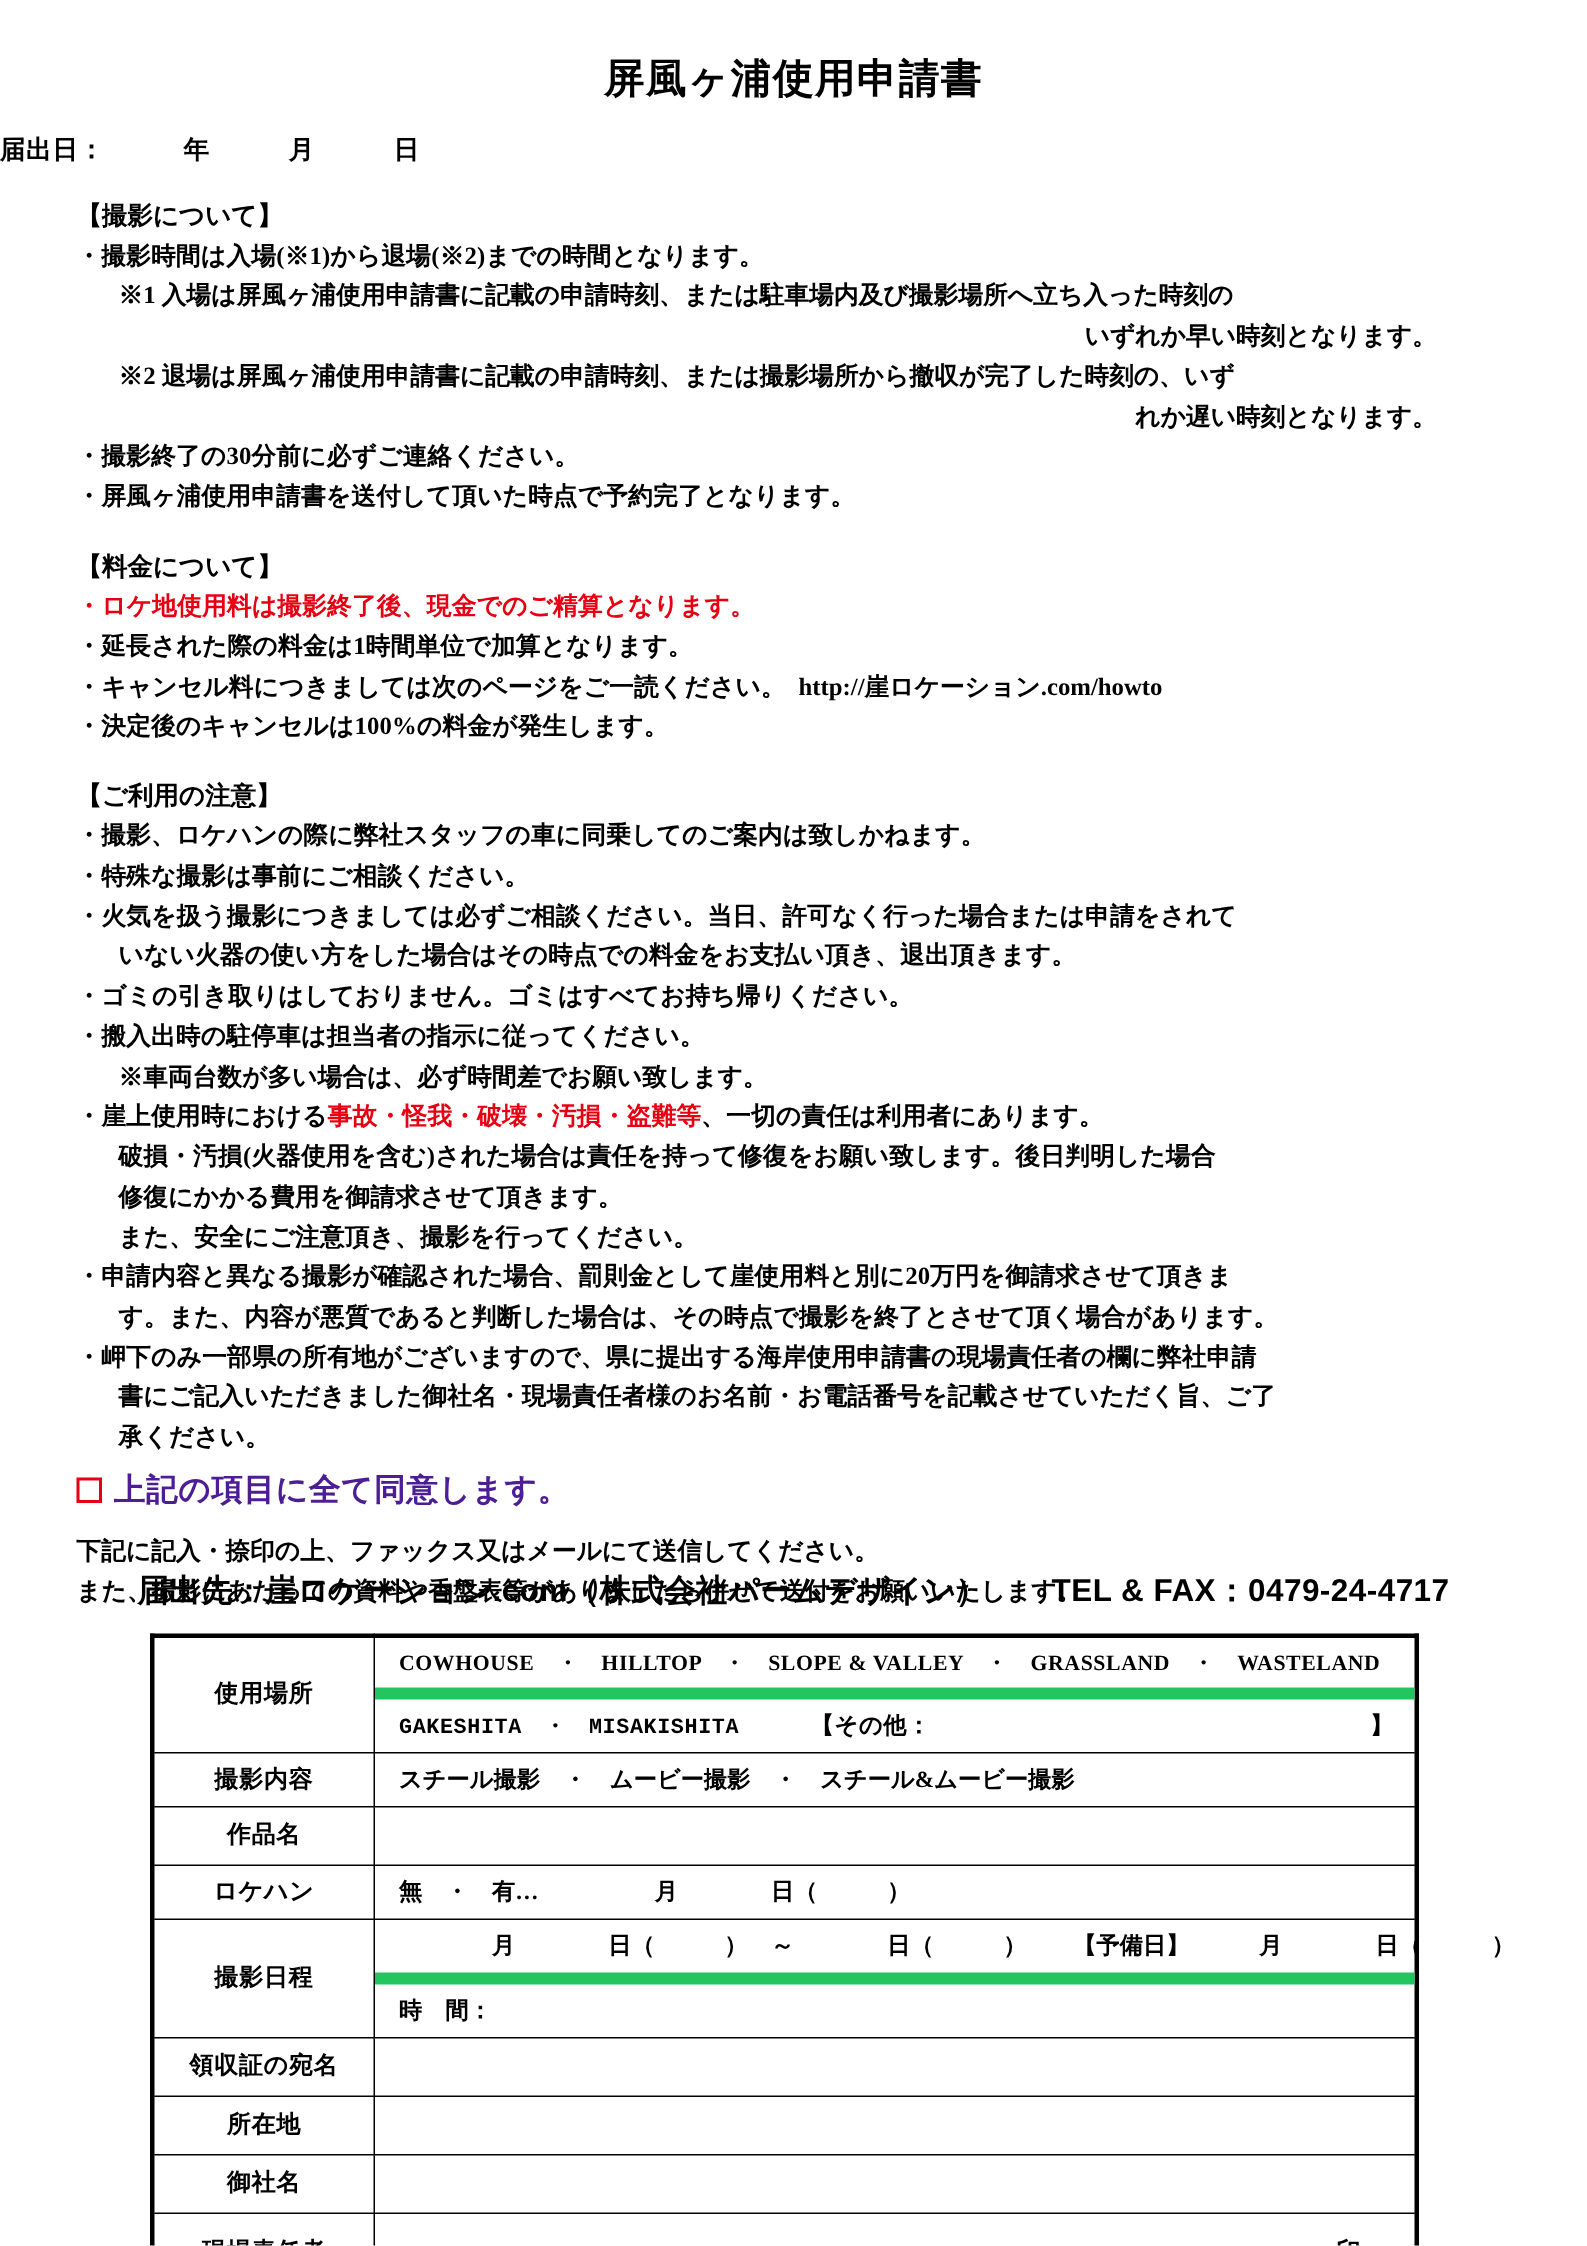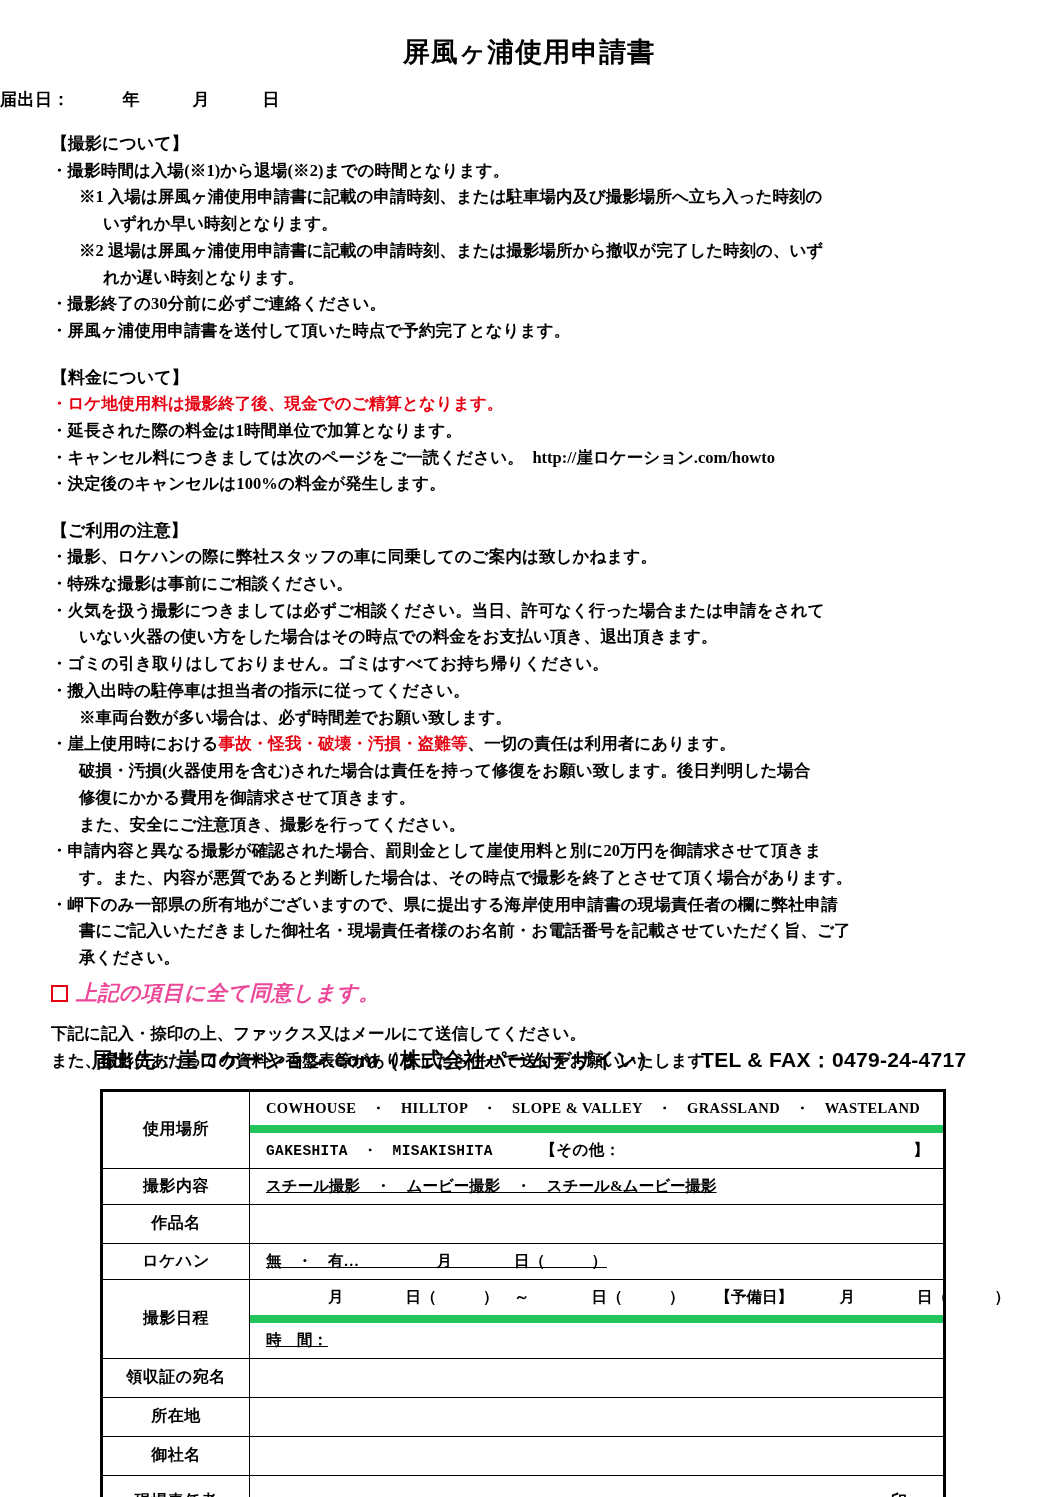--- a/index.html
+++ b/index.html
@@ -76,40 +76,40 @@
     font-size: 16.5px;
     line-height: 1.62;
     margin: 0;
     font-weight: bold;
     padding-left: 28px;
     text-indent: 0;
   }
   .note .cont2 {
     display: block;
     padding-left: 24px;
+    text-align: right;
   }
   .red { color: #e60012; }
   .url {
     font-family: "Liberation Serif", "DejaVu Serif", serif;
     letter-spacing: 0px;
   }
 
   
   .agree-line {
     font-size: 21px;
     font-weight: bold;
-    color: #ec4899;
+    color: #4c1d95;
     margin: 0;
     padding-top: 6px;
     line-height: 1.5;
     letter-spacing: 0.5px;
     display: flex;
     align-items: center;
     gap: 8px;
-    font-style: italic;
   }
   .agree-box {
     display: inline-block;
     width: 17px;
     height: 17px;
     border: 2px solid #e60012;
     box-sizing: border-box;
     flex: 0 0 auto;
   }
 
@@ -160,21 +160,21 @@
   }
   .val-line.mono {
     font-family: "Liberation Mono", "DejaVu Sans Mono", monospace;
     font-size: 14.5px;
     letter-spacing: 0.4px;
   }
   .val-line.sub-border {
     border-bottom: 8px solid #22c55e;
     font-family: Liberation Serif, serif;
   }
-  .val-line.tall { min-height: 30px; text-decoration: underline; }
+  .val-line.tall { min-height: 30px; }
   .empty-cell { height: 38px; }
   .seal-row {
     display: flex;
     align-items: center;
     justify-content: flex-end;
     padding: 7px 36px 7px 16px;
     height: 52px;
     box-sizing: border-box;
     font-size: 16px;
   }

